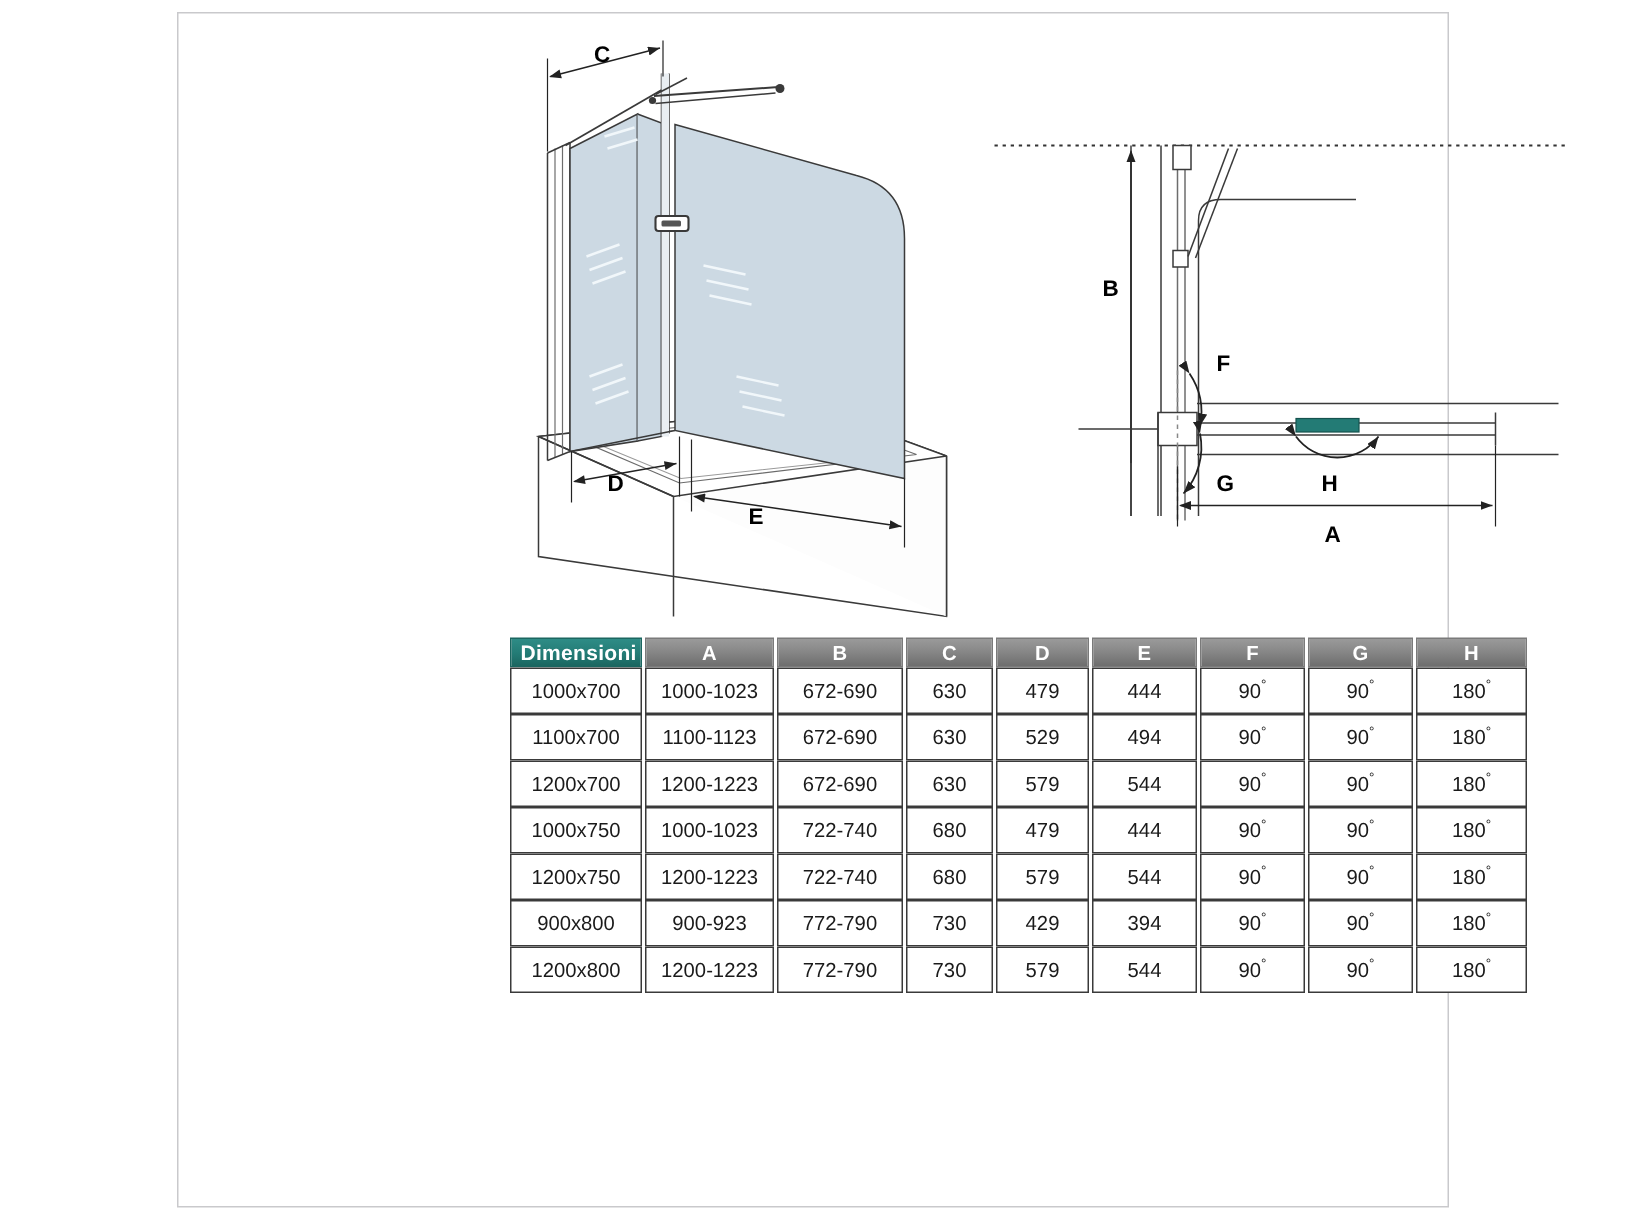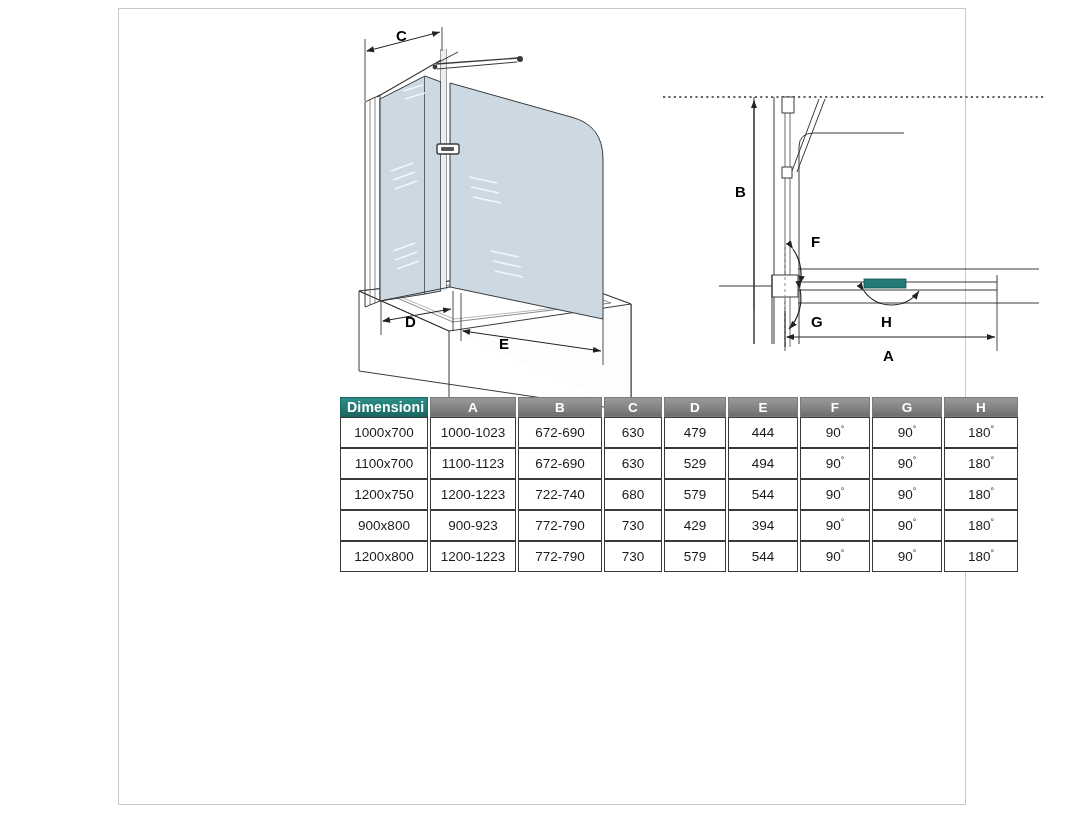--- a/index.html
+++ b/index.html
@@ -40,21 +40,21 @@
   .dim-label {
     font-family: "Liberation Sans", sans-serif;
     font-weight: bold;
     font-size: 15px;
     fill: #000000;
   }
 
   
   #dim-table-wrap {
     position: absolute;
-    left: 219px; top: 388px;
+    left: 219px; top: 416px;
     width: 662px;
   }
   table.dim-table {
     border-collapse: separate;
     border-spacing: 2px 0;
     width: 662px;
     table-layout: fixed;
   }
   table.dim-table th {
     height: 20px;
@@ -343,20 +343,42 @@
               <td>1100-1123</td>
               <td>672-690</td>
               <td>630</td>
               <td>529</td>
               <td>494</td>
               <td>90<span class="deg">°</span></td>
               <td>90<span class="deg">°</span></td>
               <td>180<span class="deg">°</span></td>
             </tr>
             <tr>
+              <td>1200x700</td>
+              <td>1200-1223</td>
+              <td>672-690</td>
+              <td>630</td>
+              <td>579</td>
+              <td>544</td>
+              <td>90<span class="deg">°</span></td>
+              <td>90<span class="deg">°</span></td>
+              <td>180<span class="deg">°</span></td>
+            </tr>
+            <tr>
+              <td>1000x750</td>
+              <td>1000-1023</td>
+              <td>722-740</td>
+              <td>680</td>
+              <td>479</td>
+              <td>444</td>
+              <td>90<span class="deg">°</span></td>
+              <td>90<span class="deg">°</span></td>
+              <td>180<span class="deg">°</span></td>
+            </tr>
+            <tr>
               <td>1200x750</td>
               <td>1200-1223</td>
               <td>722-740</td>
               <td>680</td>
               <td>579</td>
               <td>544</td>
               <td>90<span class="deg">°</span></td>
               <td>90<span class="deg">°</span></td>
               <td>180<span class="deg">°</span></td>
             </tr>

